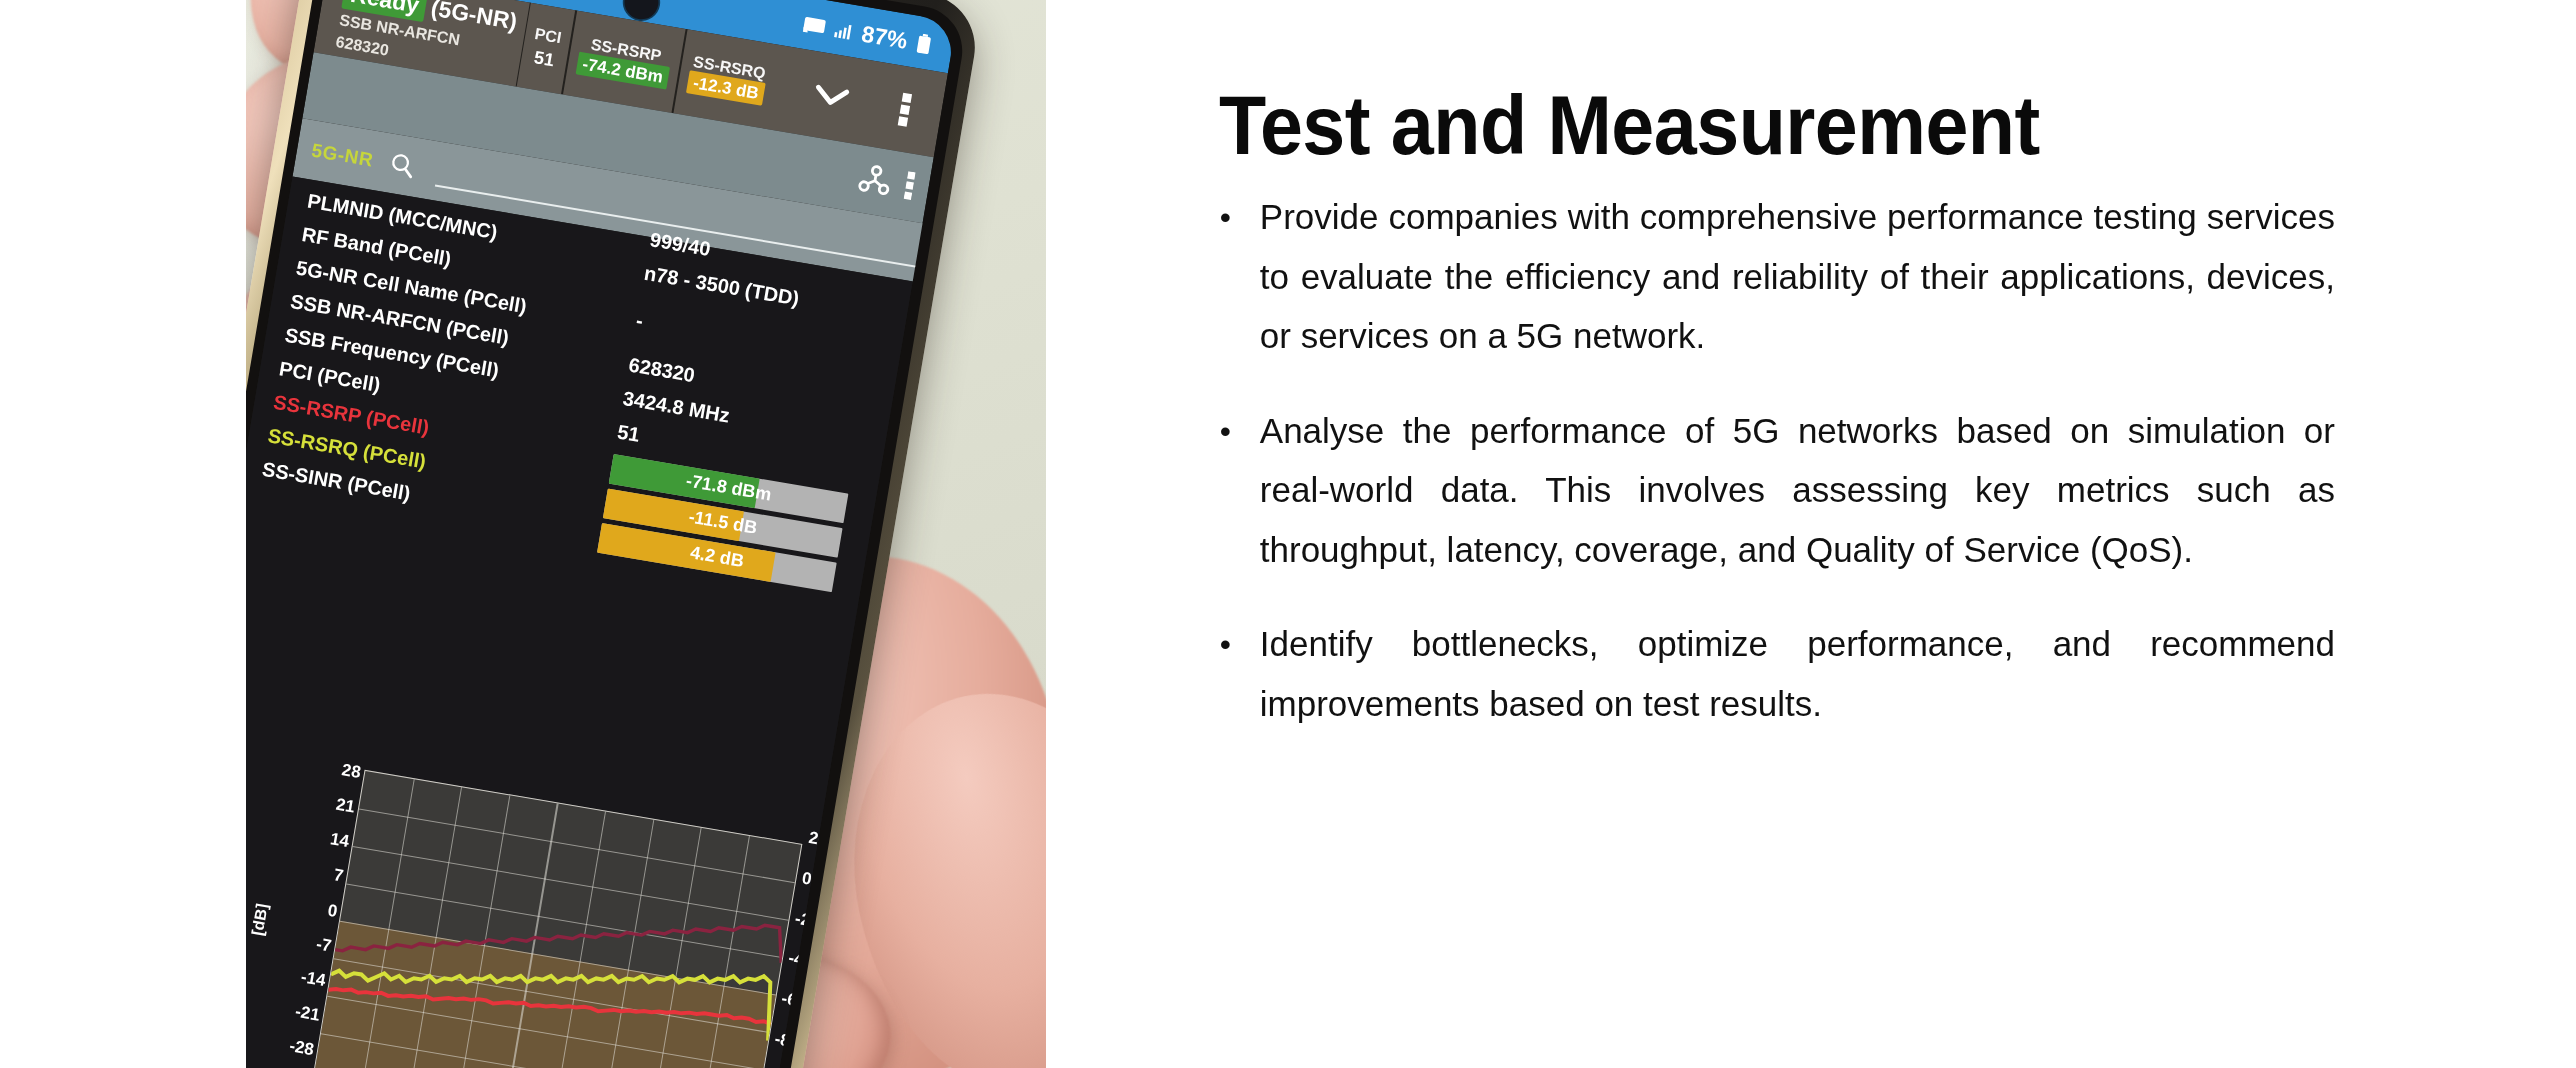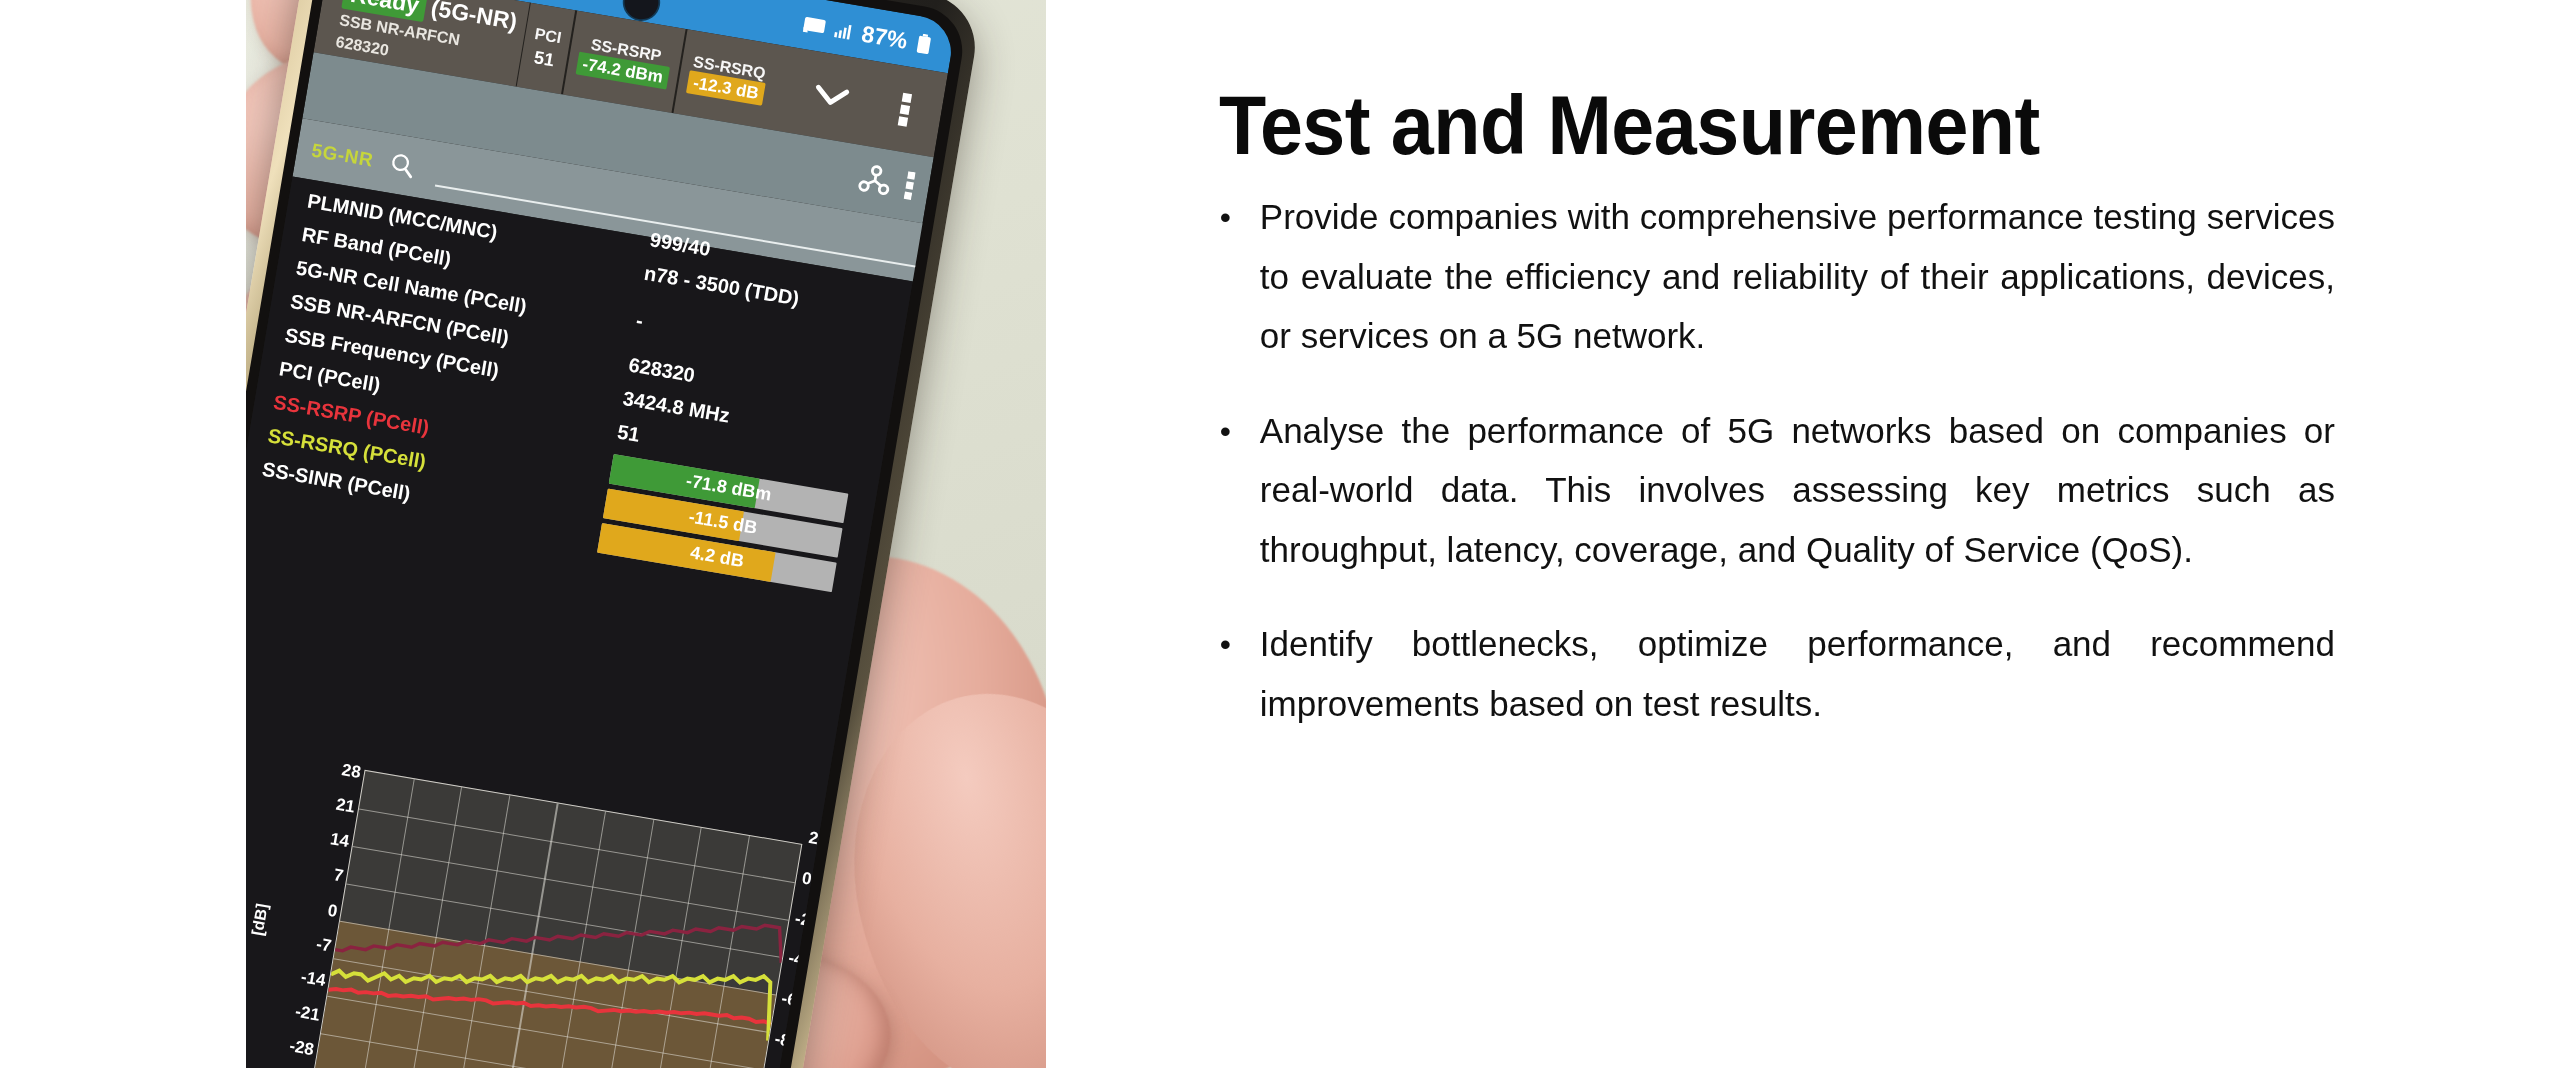--- a/index.html
+++ b/index.html
@@ -313,21 +313,21 @@
 
   <div class="content">
     <h1 class="title">Test and Measurement</h1>
     <div class="bullets">
       <div class="bullet">
         <span class="dot">•</span>
         <span class="btext">Provide companies with comprehensive performance testing services to evaluate the efficiency and reliability of their applications, devices, or services on a 5G network.</span>
       </div>
       <div class="bullet">
         <span class="dot">•</span>
-        <span class="btext">Analyse the performance of 5G networks based on companies or real-world data. This involves assessing key metrics such as throughput, latency, coverage, and Quality of Service (QoS).</span>
+        <span class="btext">Analyse the performance of 5G networks based on simulation or real-world data. This involves assessing key metrics such as throughput, latency, coverage, and Quality of Service (QoS).</span>
       </div>
       <div class="bullet">
         <span class="dot">•</span>
         <span class="btext">Identify bottlenecks, optimize performance, and recommend improvements based on test results.</span>
       </div>
     </div>
   </div>
 
 </div>
 

